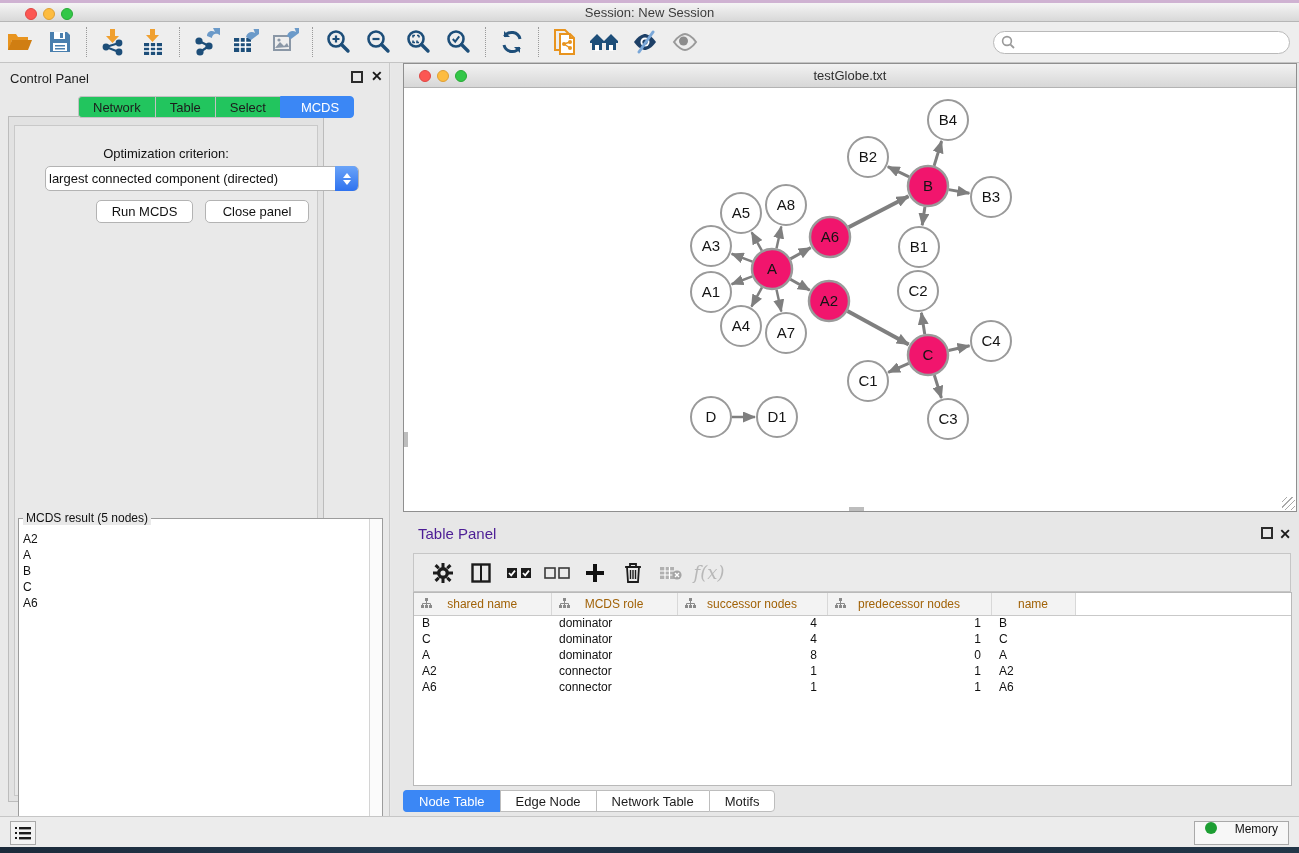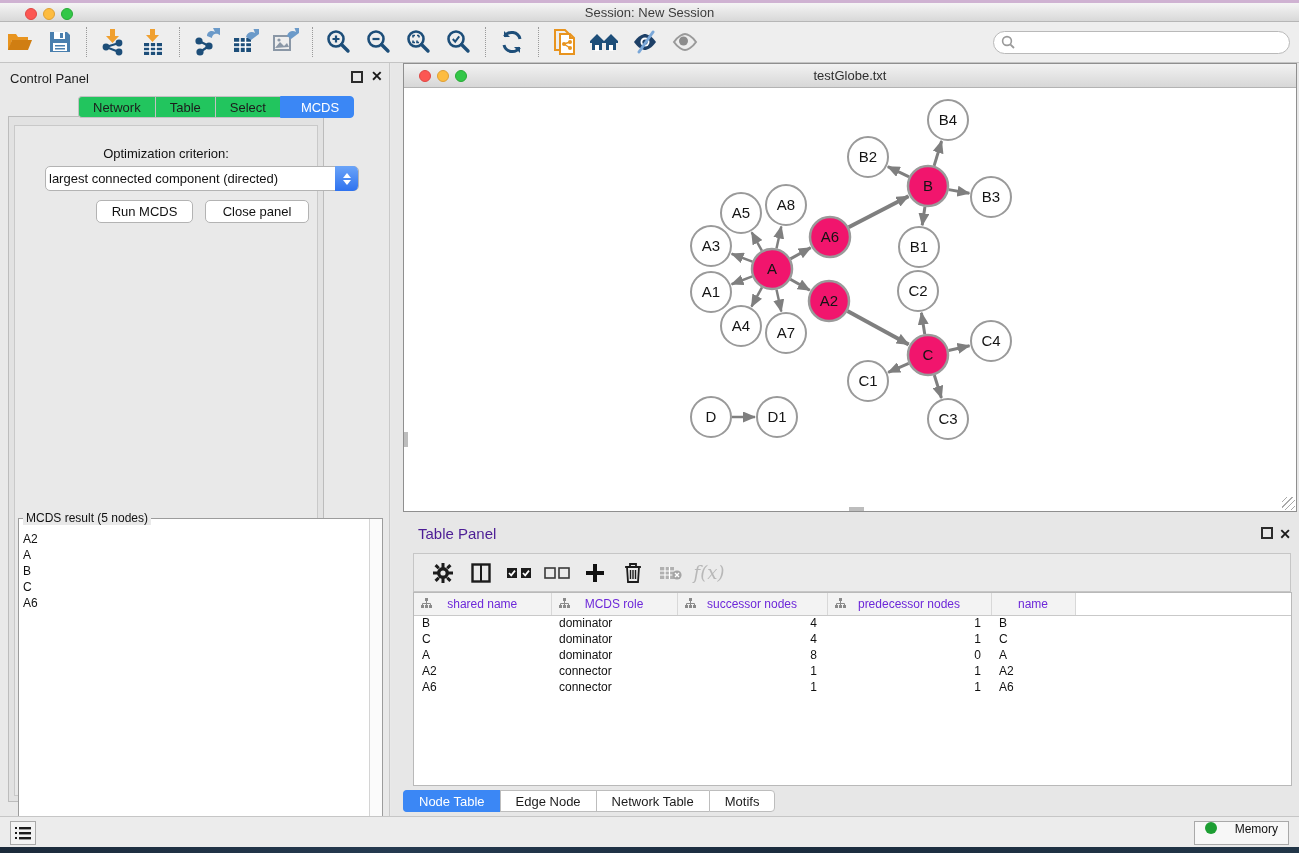--- a/index.html
+++ b/index.html
@@ -78,21 +78,21 @@
   #tp-float { right:26px; border:2px solid #2b2b2b; top:7px; }
   #tp-close { right:8px; font-weight:bold; font-size:14px; color:#1a1a1a; top:6px; position:absolute; }
   #tp-toolbar { position:absolute; left:10px; top:33px; width:878px; height:39px; background:#ebebeb;
     border:1px solid #c6c6c6; display:flex; align-items:center; padding-left:12px; gap:4px; }
   .tp-btn { width:34px; height:30px; display:flex; align-items:center; justify-content:center; }
   .fx { font-family:"DejaVu Serif",serif; font-style:italic; font-size:18px; color:#b8b8b8; }
 
   #tp-table { position:absolute; left:10px; top:72px; width:879px; height:194px; background:#fff; border:1px solid #b9b9b9; overflow:hidden; }
   #tp-grid { width:100%; border-collapse:collapse; table-layout:fixed; }
   #tp-grid th { height:22px; background:#f3f3f3; border-right:1px solid #d8d8d8; border-bottom:1px solid #c9c9c9;
-    font-size:12px; font-weight:normal; color:#6d28d9; position:relative; text-align:center; }
+    font-size:12px; font-weight:normal; color:#a16207; position:relative; text-align:center; }
   #tp-grid th.filler { background:#fff; border-right:none; }
   #tp-grid th .colicon { position:absolute; left:7px; top:5px; }
   #tp-grid td { height:16px; font-size:12px; color:#111; padding:0 8px; white-space:nowrap; overflow:hidden; }
   #tp-grid td.num { text-align:right; padding-right:10px; }
   .c0{width:137px}.c1{width:126px}.c2{width:150px}.c3{width:164px}.c4{width:84px}
 
   #tp-tabs { position:absolute; left:0; right:0; top:270px; display:flex; justify-content:flex-start; height:22px; }
   .tp-tab { background:#fff; border:1px solid #bdbdbd; border-right:none; font-size:13px; color:#1c1c1c;
     display:flex; align-items:center; justify-content:center; padding:0 15px; }
   .tp-tab:first-child { border-radius:4px 0 0 4px; }

